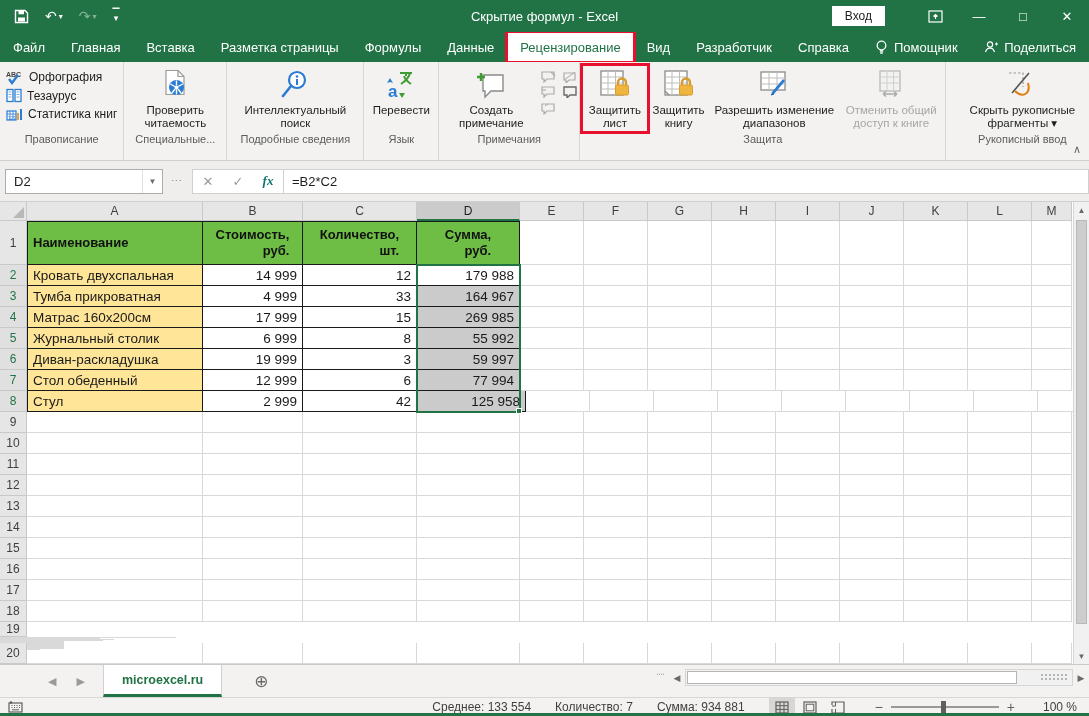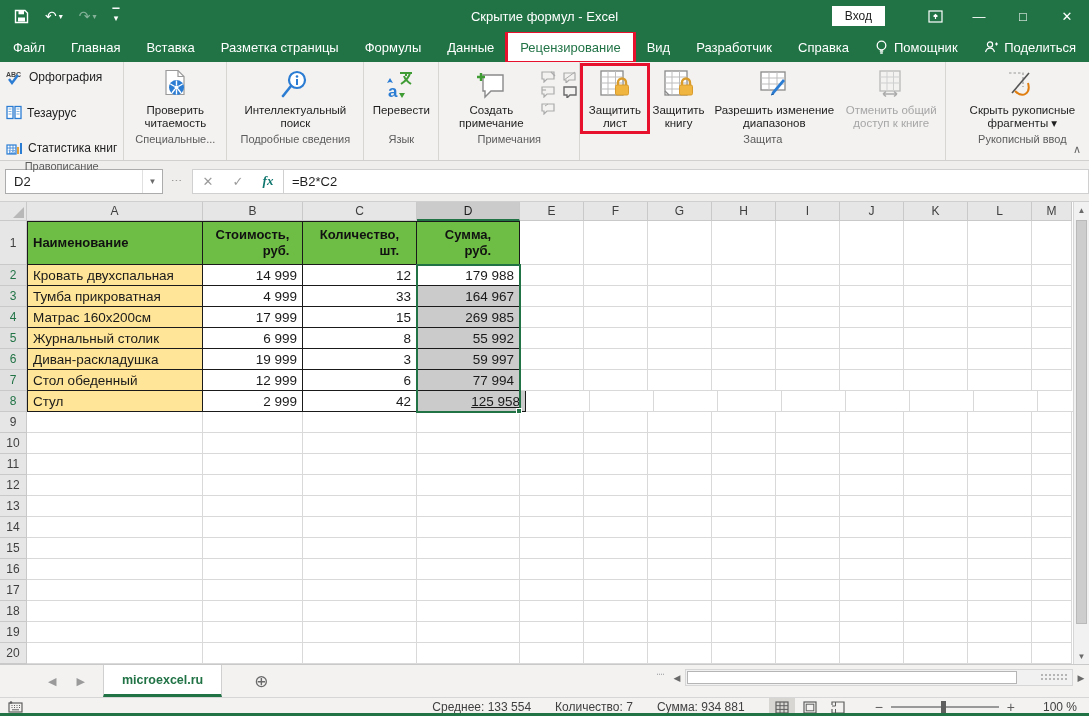--- a/index.html
+++ b/index.html
@@ -28,21 +28,21 @@
 
   
   .ribbon { height:99px; background:#F3F2F1; border-bottom:1px solid #D2D0CE; display:flex; position:relative; }
   .rgroup { display:flex; flex-direction:column; border-right:1px solid #D8D6D3; padding:3px 2px 1px 2px; }
   .rgroup-content { flex:1; display:flex; align-items:flex-start; }
   .rgroup-label { text-align:center; font-size:11px; color:#5c5c5c; padding:1px 6px 14px; white-space:nowrap; }
   .bigbtn { display:flex; flex-direction:column; align-items:center; padding:4px 3px 2px; cursor:pointer; }
   .bigbtn .blabel { font-size:11.5px; line-height:13px; text-align:center; color:#1e1e1e; margin-top:3px; }
   .bigbtn.disabled .blabel { color:#A6A6A6; }
   .bigbtn.redbox { outline:3px solid #E8112D; outline-offset:-1px; }
-  .smallcol { display:flex; flex-direction:column; justify-content:flex-start; gap:20px; padding:4px 4px; }
+  .smallcol { display:flex; flex-direction:column; justify-content:flex-start; gap:3px; padding:4px 4px; }
   .smallbtn { display:flex; align-items:center; gap:5px; font-size:12px; color:#1e1e1e; cursor:pointer; white-space:nowrap; }
   .minicons { display:flex; flex-direction:column; gap:3px; padding-top:6px; }
   .minirow { display:flex; gap:6px; }
   .ribbon-collapse { position:absolute; right:8px; bottom:4px; color:#666; font-size:11px; cursor:pointer; }
 
   
   .fxrow { height:41px; background:#EFEEED; display:flex; align-items:center; border-bottom:1px solid #CFCFCF; padding:0 0 0 5px; }
   .namebox { width:158px; height:25px; background:#fff; border:1px solid #ACACAC; display:flex; align-items:center; font-size:13px; color:#1e1e1e; }
   .namebox .nb-text { flex:1; padding-left:8px; }
   .namebox .nb-arrow { width:20px; text-align:center; color:#6a6a6a; font-size:8px; border-left:1px solid #E0E0E0; align-self:stretch; display:flex; align-items:center; justify-content:center; cursor:pointer; }
@@ -551,21 +551,21 @@
         <div class="cell" style="width: 64px;"></div>
         <div class="cell" style="width: 64px;"></div>
         <div class="cell" style="width: 64px;"></div>
         <div class="cell" style="width: 40px;"></div>
       </div>
       <div class="gridrow" style="height: 21px;">
         <div class="rhdr selrow">8</div>
         <div class="cell tb c-name tb-left" style="width: 176px;">Стул</div>
         <div class="cell tb c-num" style="width: 100px;">2 999</div>
         <div class="cell tb c-num" style="width: 114px;">42</div>
-        <div class="cell tb c-num c-gray" style="width: 109px; text-decoration: underline;">125 958</div>
+        <div class="cell tb c-num c-gray" style="width: 109px;">125 958</div>
         <div class="cell" style="width: 64px;"></div>
         <div class="cell" style="width: 64px;"></div>
         <div class="cell" style="width: 64px;"></div>
         <div class="cell" style="width: 64px;"></div>
         <div class="cell" style="width: 64px;"></div>
         <div class="cell" style="width: 64px;"></div>
         <div class="cell" style="width: 64px;"></div>
         <div class="cell" style="width: 64px;"></div>
         <div class="cell" style="width: 40px;"></div>
       </div>
@@ -722,21 +722,21 @@
         <div class="cell" style="width: 64px;"></div>
         <div class="cell" style="width: 64px;"></div>
         <div class="cell" style="width: 64px;"></div>
         <div class="cell" style="width: 64px;"></div>
         <div class="cell" style="width: 64px;"></div>
         <div class="cell" style="width: 64px;"></div>
         <div class="cell" style="width: 64px;"></div>
         <div class="cell" style="width: 64px;"></div>
         <div class="cell" style="width: 40px;"></div>
       </div>
-      <div class="gridrow" style="height: 21px;">
+      <div class="gridrow" style="height: 21px; flex-direction: column;">
         <div class="rhdr">19</div>
         <div class="cell" style="width: 176px;"></div>
         <div class="cell" style="width: 100px;"></div>
         <div class="cell" style="width: 114px;"></div>
         <div class="cell" style="width: 103px;"></div>
         <div class="cell" style="width: 64px;"></div>
         <div class="cell" style="width: 64px;"></div>
         <div class="cell" style="width: 64px;"></div>
         <div class="cell" style="width: 64px;"></div>
         <div class="cell" style="width: 64px;"></div>

